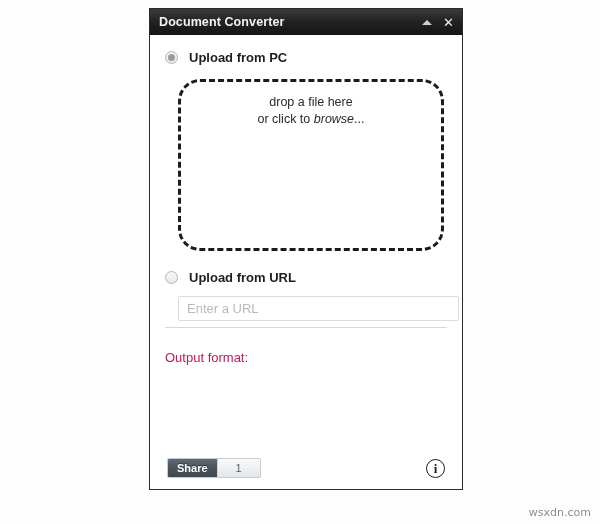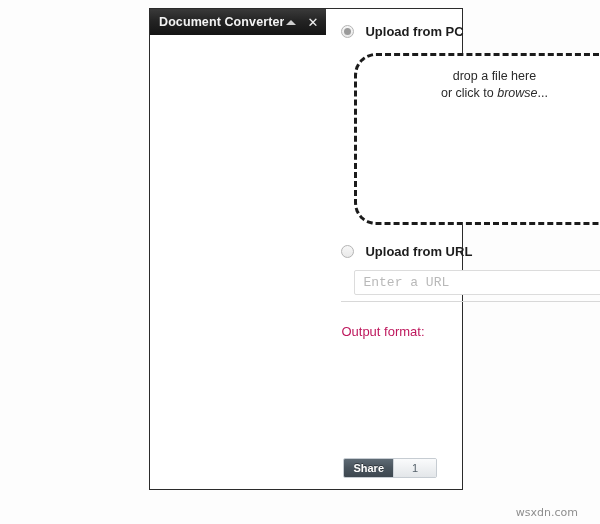--- a/index.html
+++ b/index.html
@@ -19,21 +19,21 @@
   .window {
     position: absolute;
     left: 149px;
     top: 8px;
     width: 314px;
     height: 482px;
     background: #ffffff;
     border: 1px solid #2b2b2b;
     box-sizing: border-box;
     display: flex;
-    flex-direction: row;
+    flex-direction: column;
   }
 
   
   .titlebar {
     height: 26px;
     flex: 0 0 26px;
     background: linear-gradient(to bottom, #3a3a3a 0%, #242424 45%, #141414 100%);
     display: flex;
     align-items: center;
     padding: 0 7px 0 9px;
@@ -144,21 +144,21 @@
 
   .url-row { margin-top: 16px; }
 
   .url-input {
     margin: 9px 2px 0 13px;
     height: 25px;
     border: 1px solid #dcdcdc;
     border-radius: 2px;
     background: #fff;
     box-sizing: border-box;
-    font-family: Liberation Mono, monospace;
+    font-family: Liberation Sans, sans-serif;
     font-size: 13px;
     color: #333;
     padding: 0 8px;
     width: 281px;
     display: block;
   }
   .url-input::placeholder { color: #b9b9b9; }
 
   .maxsize {
     margin-top: 7px;
@@ -269,21 +269,21 @@
     font-size: 13px;
     font-weight: bold;
     color: #1c1c1c;
     box-sizing: border-box;
     cursor: pointer;
     line-height: 1;
   }
 
   .watermark {
     position: absolute;
-    right: 22px;
+    right: 9px;
     bottom: 5px;
     font-size: 11px;
     color: #8e8e8e;
     font-family: "DejaVu Sans", sans-serif;
   }
 </style>
 </head>
 <body>
 
 <div class="window">

